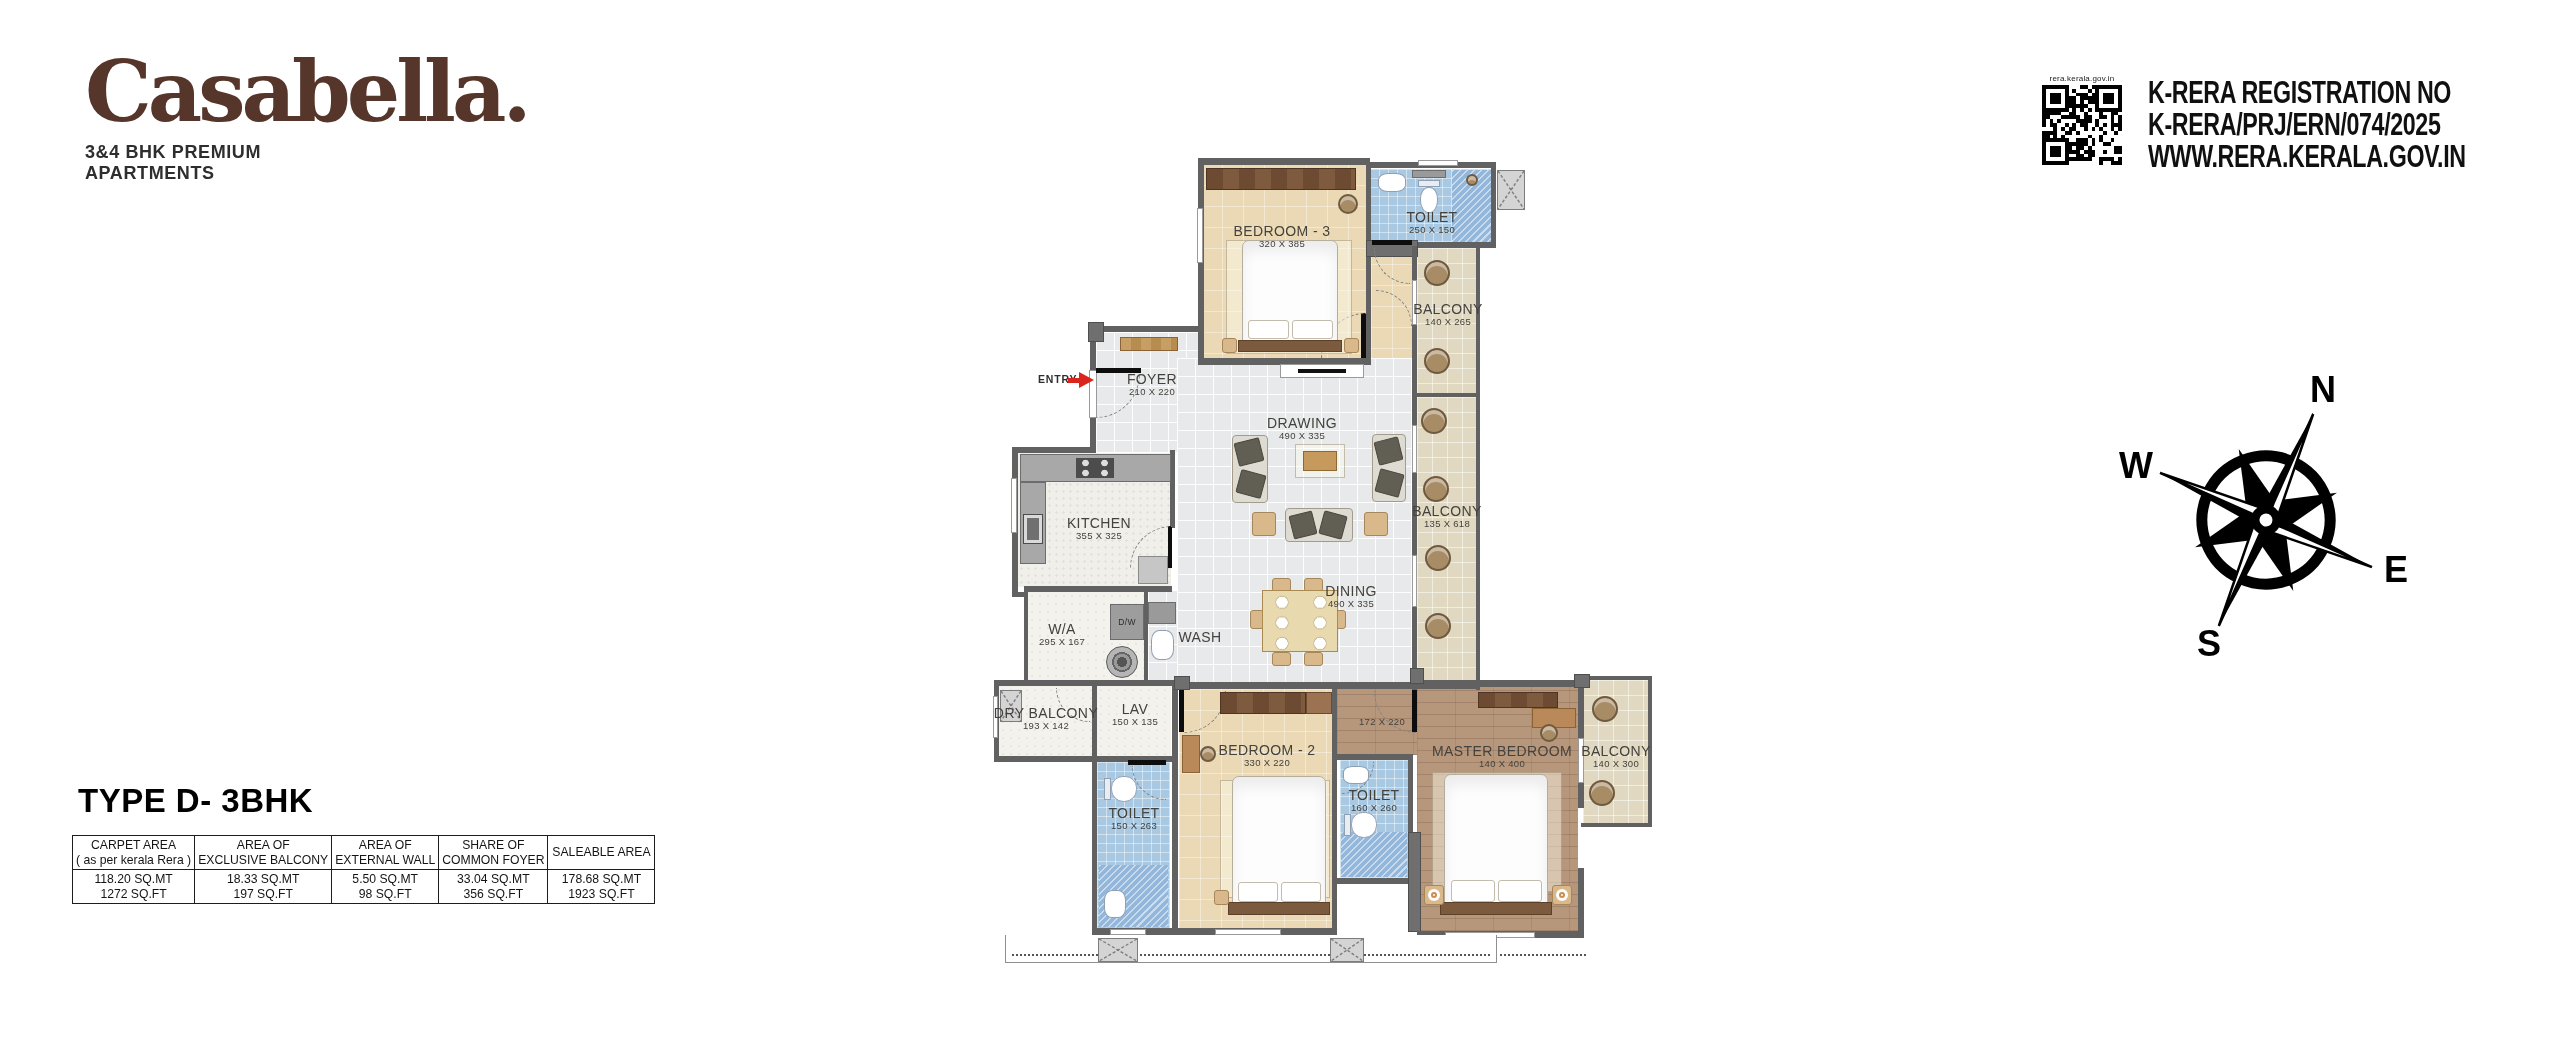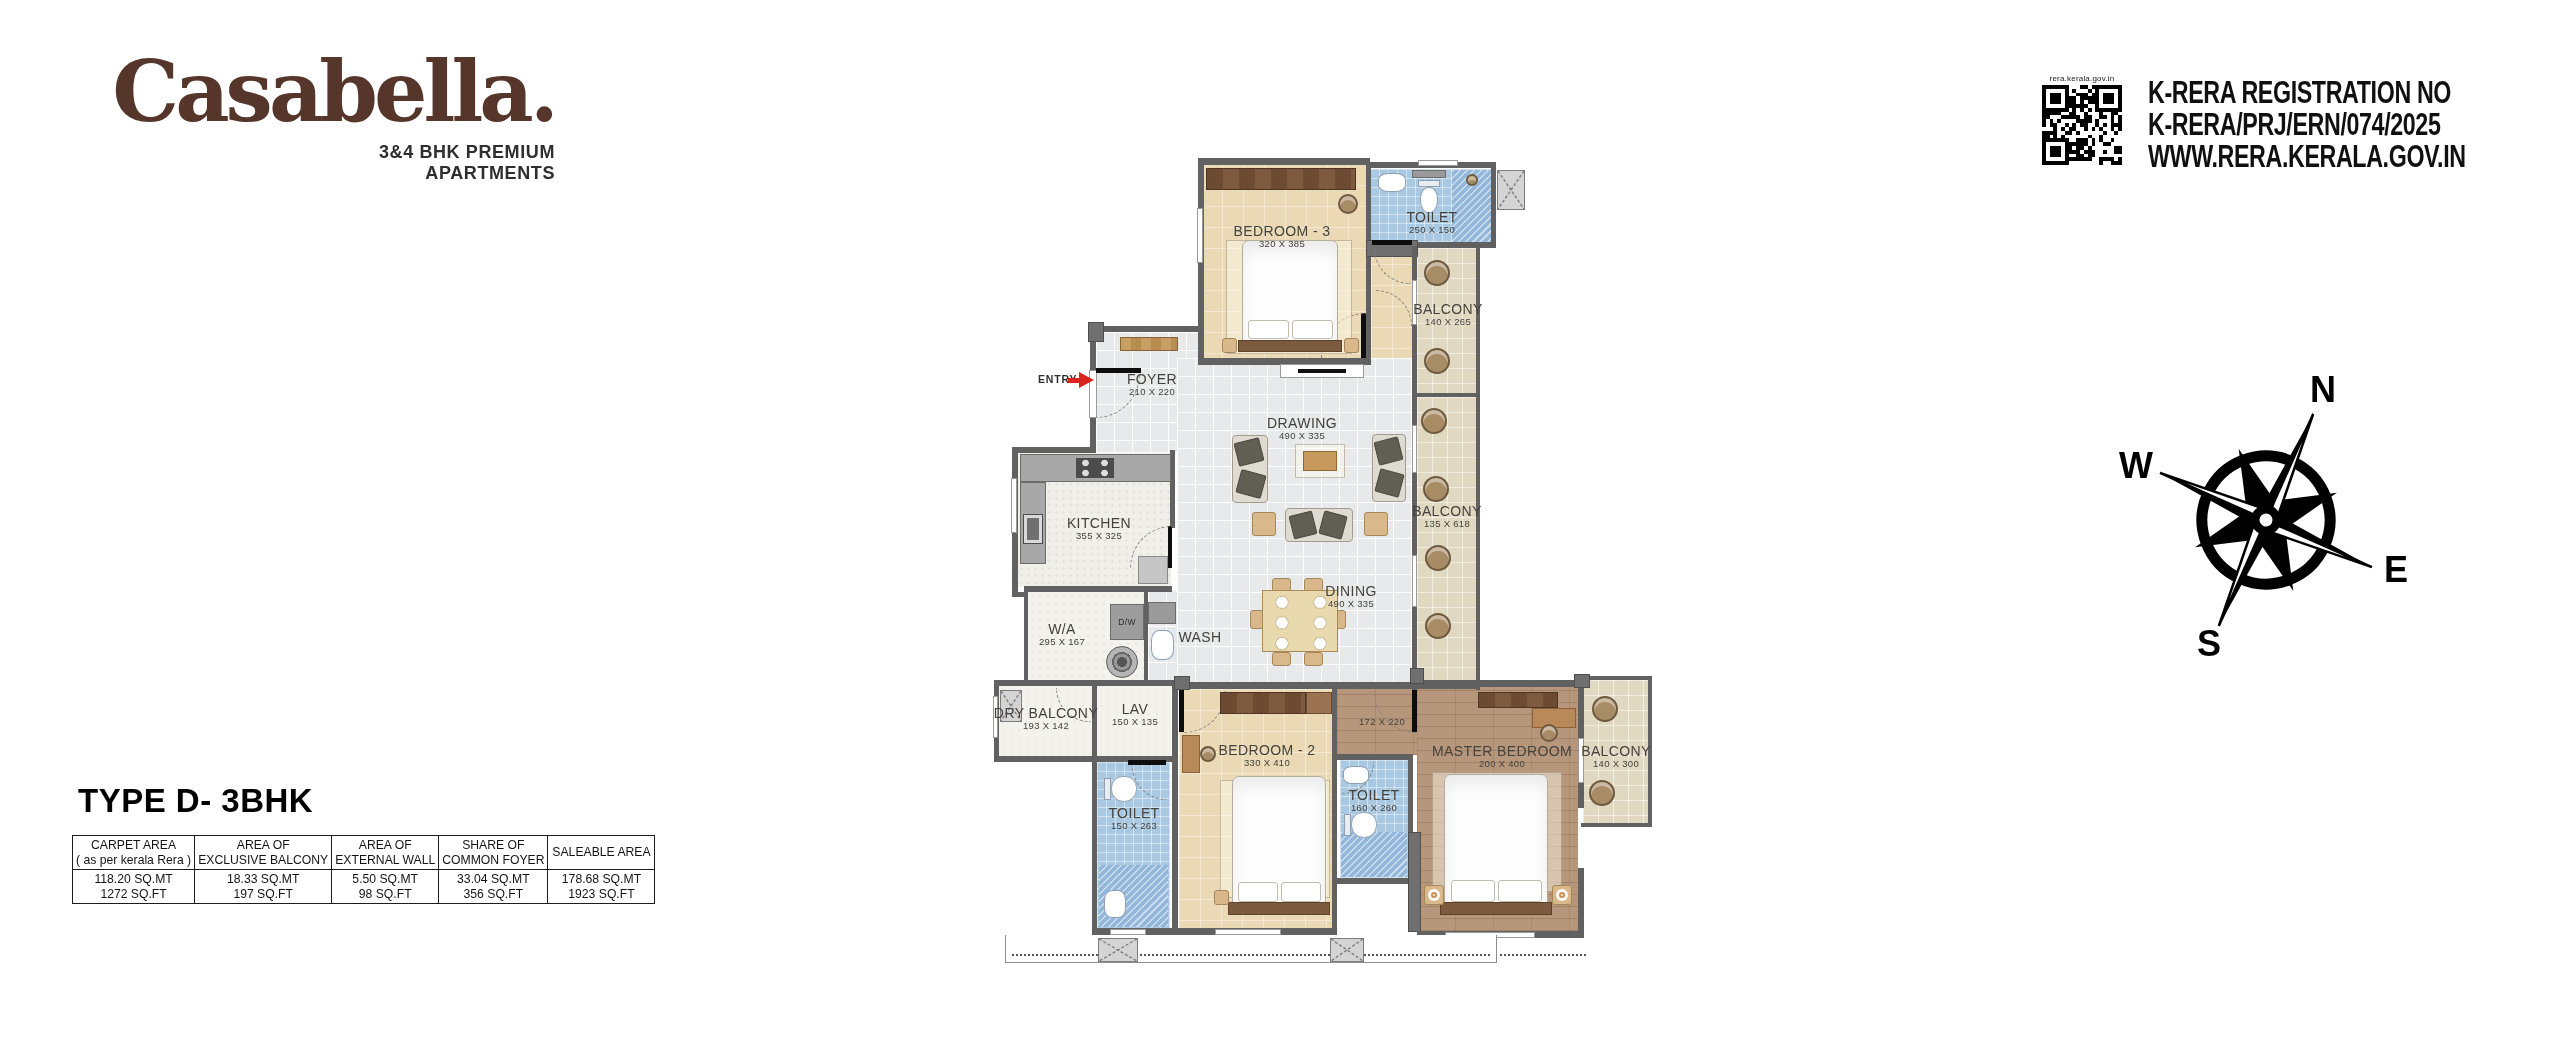--- a/index.html
+++ b/index.html
@@ -1,21 +1,21 @@
 <!DOCTYPE html>
 <html><head>
 <meta charset="utf-8">
 <style>
   html,body{margin:0;padding:0}
   body{width:2560px;height:1055px;background:#fff;font-family:"Liberation Sans",sans-serif;position:relative;overflow:hidden}
   .abs{position:absolute}
   i,b,u,em{font-style:normal;text-decoration:none;display:block;position:absolute;box-sizing:border-box}
 
   
-  .brand{left:85px;top:42px;width:470px;text-align:right}
+  .brand{left:85px;top:42px;width:470px;text-align:left}
   .brand .logo{font-family:"DejaVu Serif","Liberation Serif",serif;font-weight:700;font-size:84px;line-height:100px;color:#56362a;letter-spacing:-4px}
   .brand .tag{font-size:18px;font-weight:700;color:#2e2e2e;letter-spacing:.6px;line-height:21px}
 
   
   .qrwrap{left:2040px;top:74px;width:84px;text-align:center}
   .qrcap{font-size:8px;color:#1a1a1a;letter-spacing:.2px;line-height:10px}
   .qr{position:relative;margin:1px auto 0;width:80px;height:80px;background:#fff;display:grid;grid-template-columns:repeat(21,1fr);grid-template-rows:repeat(21,1fr)}
   .qr s{display:block}
   .qr s.on{background:#000}
   .rera{left:2148px;top:77px;width:560px;color:#101010;transform:scaleX(.75);transform-origin:0 0}
@@ -908,30 +908,30 @@
   <div class="rlabel" style="left:155px;top:614px">
       <span class="n">LAV</span>
       <span class="d">150 X 135</span>
     </div>
   <div class="rlabel" style="left:154px;top:718px">
       <span class="n">TOILET</span>
       <span class="d">150 X 263</span>
     </div>
   <div class="rlabel" style="left:287px;top:655px">
       <span class="n">BEDROOM - 2</span>
-      <span class="d">330 X 410</span>
+      <span class="d">330 X 220</span>
     </div>
   <div class="rlabel" style="left:394px;top:700px">
       <span class="n">TOILET</span>
       <span class="d">160 X 260</span>
     </div>
   <div class="rlabel" style="left:402px;top:626px">
       <span class="d">172 X 220</span>
     </div>
   <div class="rlabel" style="left:522px;top:656px">
       <span class="n">MASTER BEDROOM</span>
-      <span class="d">200 X 400</span>
+      <span class="d">140 X 400</span>
     </div>
   <div class="rlabel" style="left:636px;top:656px">
       <span class="n">BALCONY</span>
       <span class="d">140 X 300</span>
     </div>
 </div>
 
 </body></html>

